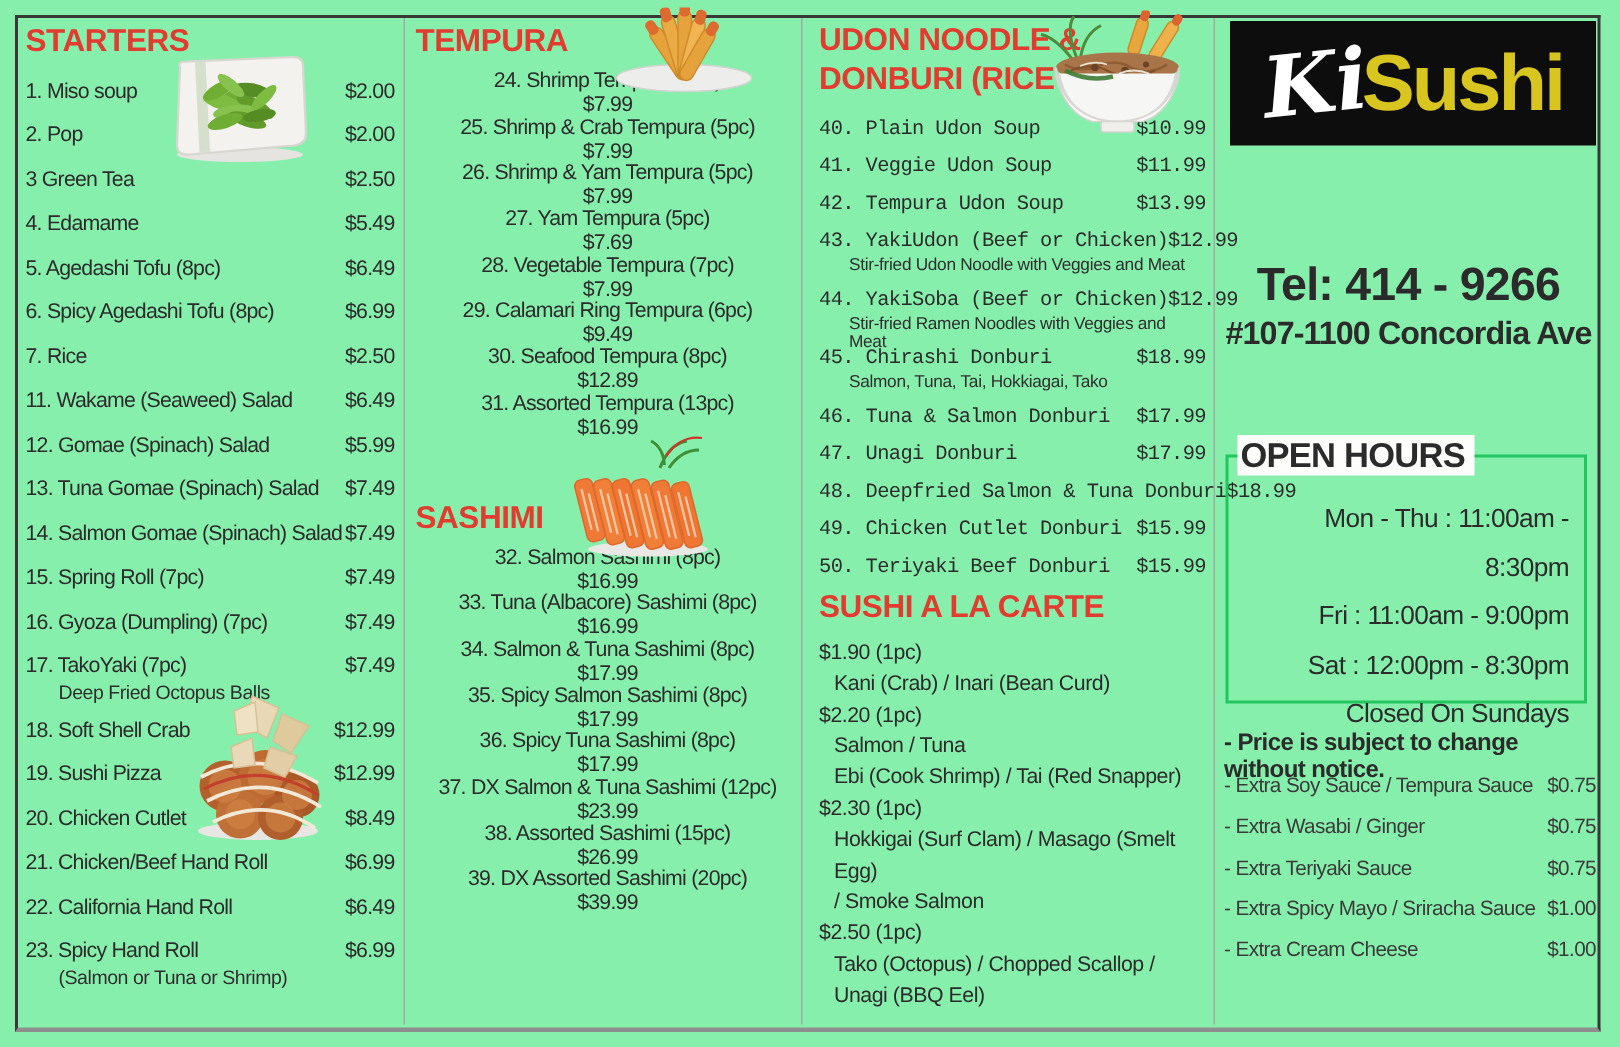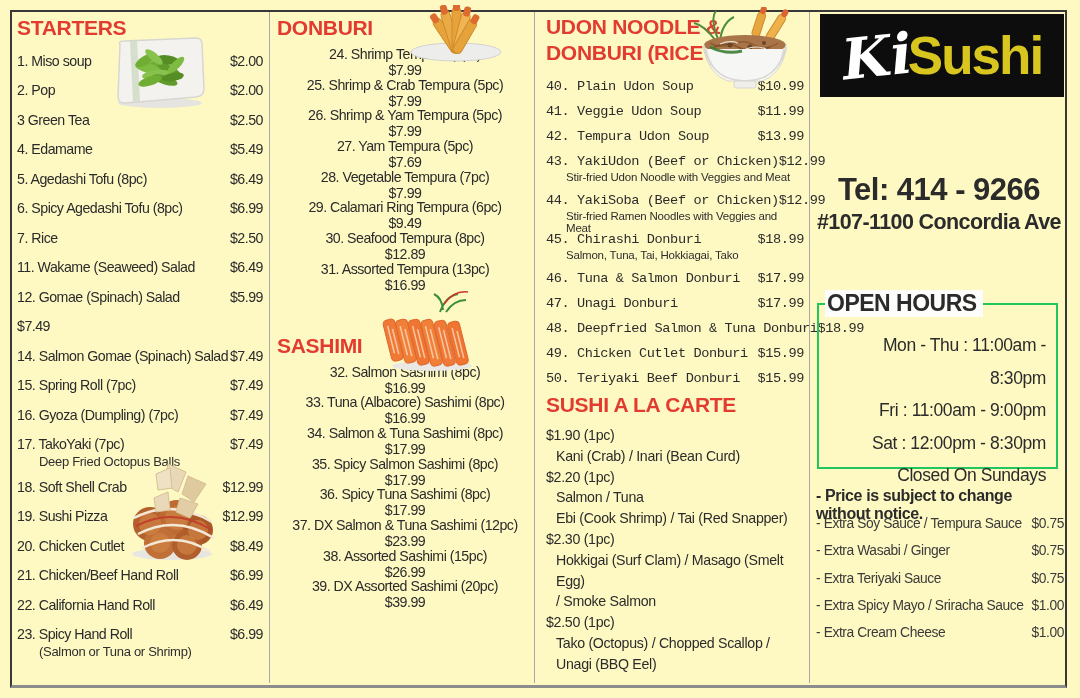--- a/index.html
+++ b/index.html
@@ -1,18 +1,18 @@
 <!DOCTYPE html>
 <html style="--accent-red: #e23b30; --logo-yellow: #d8c51f; --text-ink: #2b2b2b;"><head>
 <meta charset="utf-8">
 <style>
   html,body{margin:0;padding:0;background:#ffffff;}
   .page{
     position:relative;width:1080px;height:698px;overflow:hidden;
-    background:#fef9c3;color:var(--text-ink,#2b2b2b);
+    background:#86efac;color:var(--text-ink,#2b2b2b);
     font-family:"Liberation Sans",sans-serif;
   }
   .frame{position:absolute;left:10px;top:10px;width:1053px;height:673px;
     border:2px solid #383838;border-bottom:3px solid #8d8d8d;pointer-events:none;}
   .vdiv{position:absolute;top:12px;bottom:15px;width:1px;background:#a8a8a8;}
 
   .col{position:absolute;top:14px;}
   .col1{left:17px;width:246px;}
   .col2{left:277px;width:256px;}
   .col3{left:546px;width:258px;}
@@ -148,20 +148,21 @@
         <div class="item">
           <div class="line">
             <span class="lab">12. Gomae (Spinach) Salad</span>
             <span class="prc">$5.99</span>
           </div>
 
         </div>
 
         <div class="item">
           <div class="line">
+            <span class="lab">13. Tuna Gomae (Spinach) Salad</span>
             <span class="prc">$7.49</span>
           </div>
 
         </div>
 
         <div class="item">
           <div class="line">
             <span class="lab">14. Salmon Gomae (Spinach) Salad</span>
             <span class="prc">$7.49</span>
           </div>
@@ -236,21 +237,21 @@
           <div class="line">
             <span class="lab">23. Spicy Hand Roll</span>
             <span class="prc">$6.99</span>
           </div>
           <div class="note">(Salmon or Tuna or Shrimp)</div>
         </div>
       </div>
   </section>
 
   <section class="col col2">
-    <h2 class="heading">DONBURI</h2>
+    <h2 class="heading">TEMPURA</h2>
     <div>
 
         <div class="item">
           <div class="line">
             <span class="lab">24. Shrimp Tempura (5pc)</span>
             <span class="prc">$7.99</span>
           </div>
 
         </div>
 

